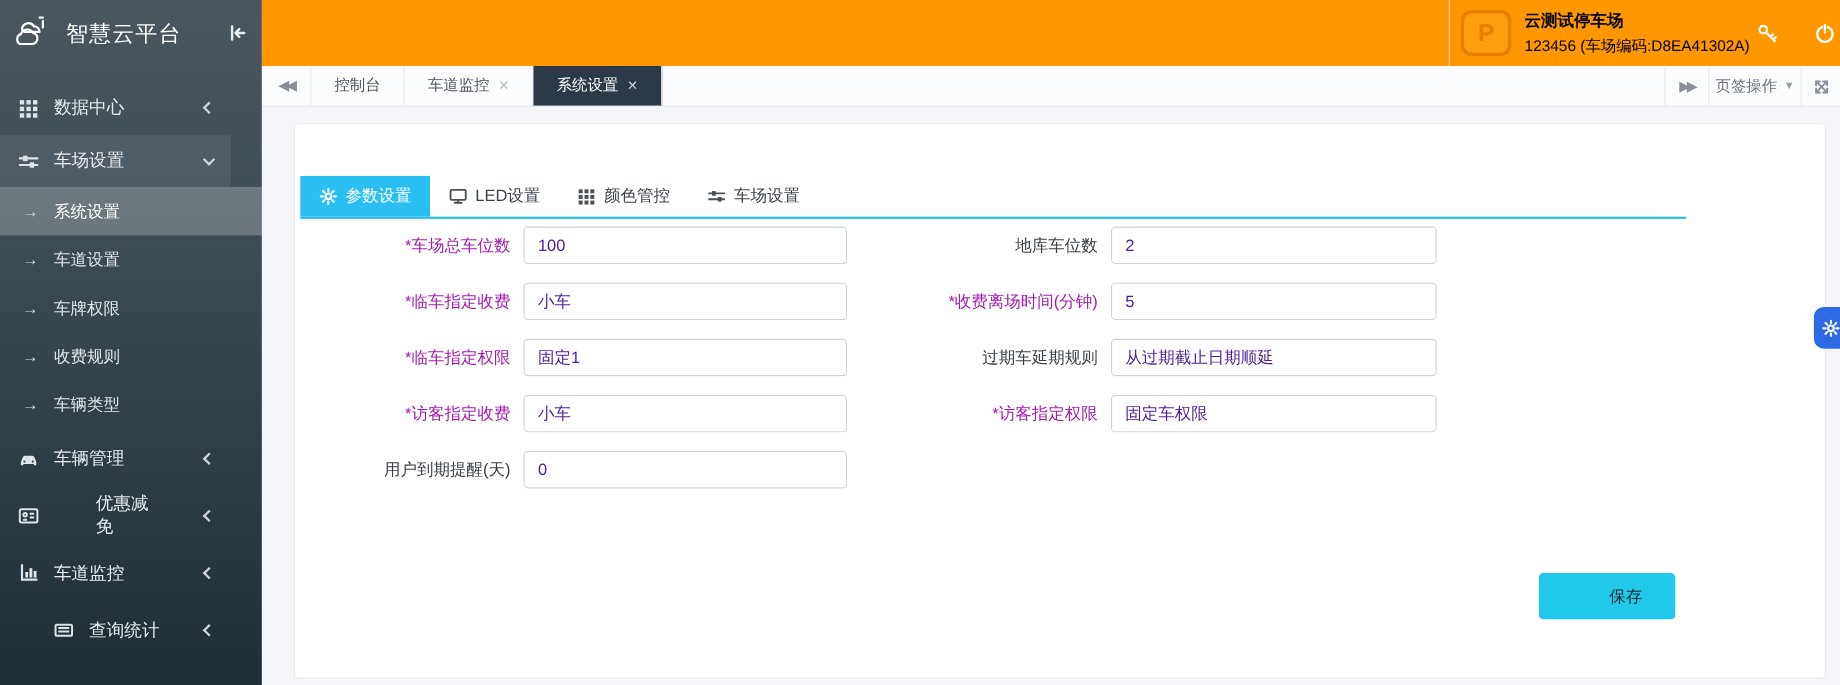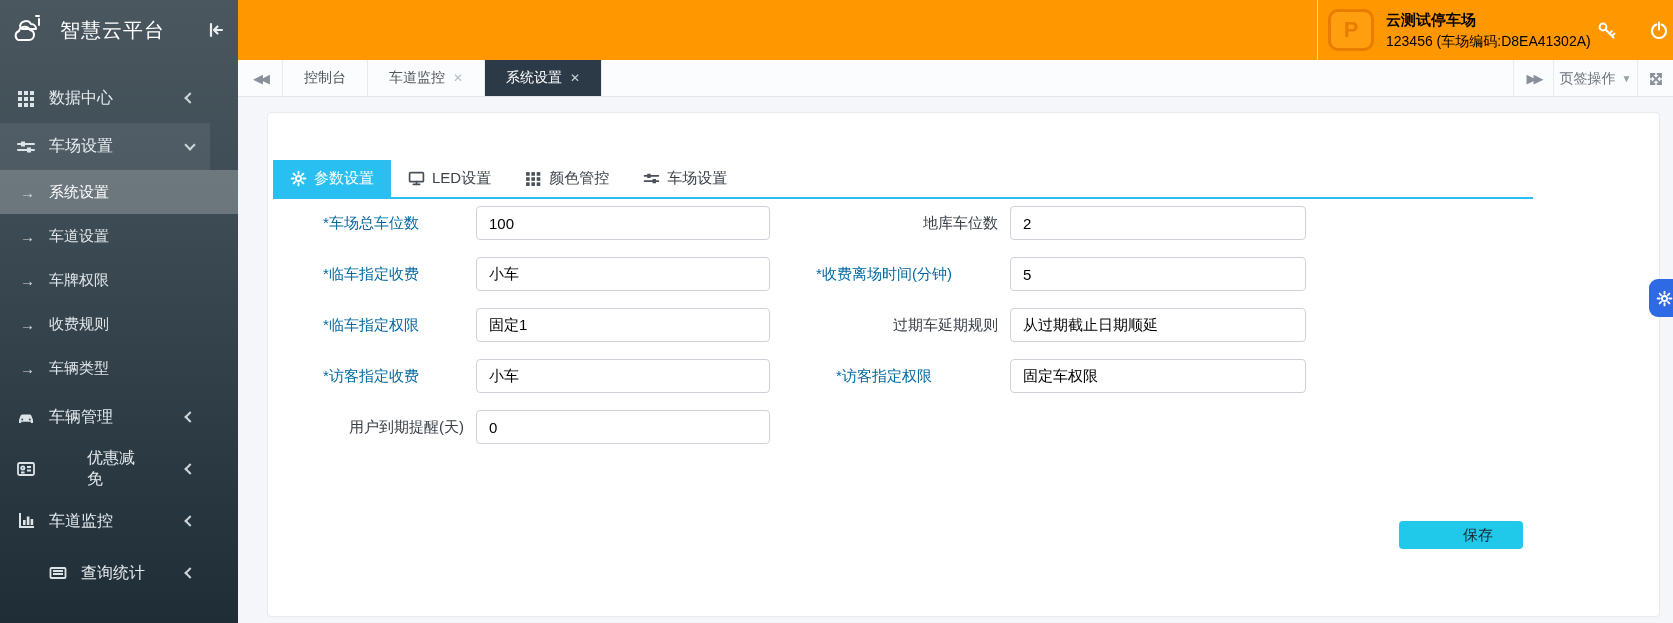--- a/index.html
+++ b/index.html
@@ -66,26 +66,26 @@
     font-size:15px; color:#3c434b; cursor:pointer; }
   .ptab svg { width:17px; height:17px; color:#4a5058; }
   .ptab.active { background:#29bff0; color:#fff; }
   .ptab.active svg { color:#fff; }
   .underline { position:absolute; left:5px; top:84px; width:1260px; height:2px; background:#29bff0; }
 
   .form { position:absolute; left:10px; top:92px; }
   .frow { display:flex; align-items:center; height:36px; margin-bottom:15px; }
   .fl  { width:198px; text-align:right; padding-right:12px; font-size:15px; color:#3a4048; flex:none; }
   .fl2 { width:240px; text-align:right; padding-right:12px; font-size:15px; color:#3a4048; flex:none; }
-  .req { color:#0369a1;text-align:center; }
+  .req { color:#a21caf; }
   .fi  { width:294px; height:34px; border:1px solid #cfd3d9; border-radius:4px; padding:0 12px;
-    font-size:15px; color:#000000; background:#fff; outline:none; flex:none;
+    font-size:15px; color:#4c1d95; background:#fff; outline:none; flex:none;
     font-family:"Liberation Sans","DejaVu Sans",sans-serif; }
   .fi2 { width:296px; }
-  .save-btn { position:absolute; left:1131px; top:408px; width:124px; height:28px; background:#20c8ea;
+  .save-btn { position:absolute; left:1131px; top:408px; width:124px; height:42px; background:#20c8ea;
     border:none; border-radius:4px; font-size:15px; color:#1c2730; cursor:pointer;
     font-family:"Liberation Sans","DejaVu Sans",sans-serif;padding-left:34px; }
 
   .float-gear { position:absolute; left:1649px; top:279px; width:34px; height:38px; background:#2d6ae4;
     border-radius:9px 0 0 9px; display:flex; align-items:center; padding-left:7px;
     color:#fff; cursor:pointer; z-index:6; }
 
   svg { display:block; }
 </style>
 </head>

